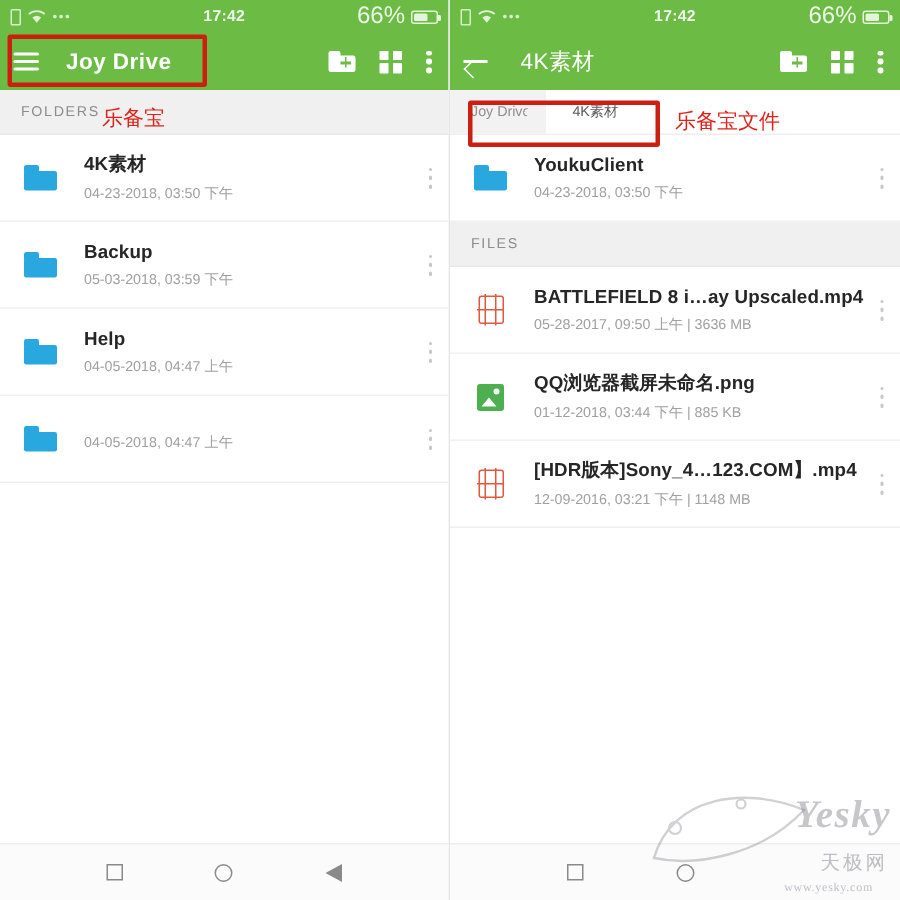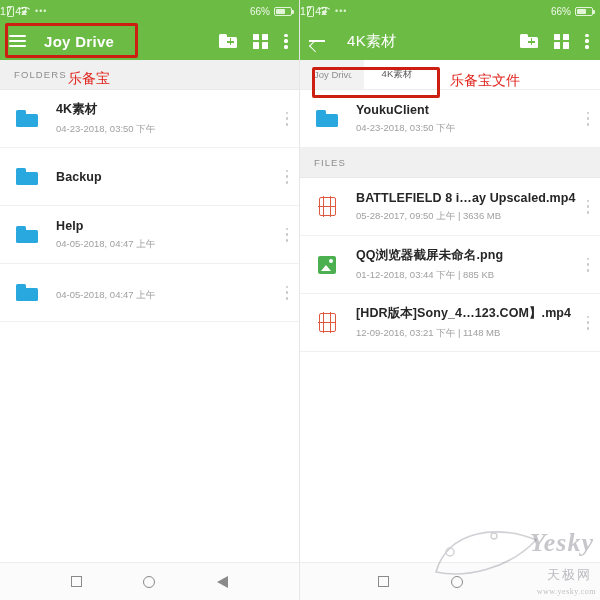--- a/index.html
+++ b/index.html
@@ -14,25 +14,25 @@
            display: flex; flex-direction: column; overflow: hidden; }
   .phone.left { border-right: 1px solid #e6e6e6; }
 
   
   .statusbar {
     height: 22px; background: #6cbb45; color: #ffffff;
     display: flex; align-items: center; padding: 0 7px;
     font-size: 10px; flex: 0 0 22px; position: relative;
   }
   .sb-left { display: flex; align-items: center; gap: 4px; }
-  .sb-center { position: absolute; left: 0; right: 0; 
-               font-size: 10.5px; letter-spacing: .2px; color: #f2fbef; }
+  .sb-center { position: absolute; left: 0; right: 0; text-align: center;
+               font-size: 10.5px; letter-spacing: .2px; color: #f2fbef; font-weight: bold; }
   .sb-right { margin-left: auto; display: flex; align-items: center; gap: 4px;
               position: relative; z-index: 2; }
-  .sb-pct { font-size: 10px; color: #eef9ea; }
+  .sb-pct { font-size: 16px; color: #eef9ea; }
   .sim-ico { width: 7px; height: 11px; border: 1.2px solid #d8f0cd; border-radius: 1px; }
   .dots-ico { letter-spacing: 1px; font-size: 9px; color: #d8f0cd; line-height: 6px; }
   .batt { width: 18px; height: 9px; border: 1.3px solid #e3f5d9; border-radius: 2px;
           position: relative; display: flex; align-items: center; padding: 1px; }
   .batt::after { content: ""; position: absolute; right: -3px; top: 2.5px;
                  width: 2px; height: 4px; background: #e3f5d9; border-radius: 0 1px 1px 0; }
   .batt-fill { height: 100%; width: 66%; background: #e3f5d9; border-radius: 1px; }
 
   
   .appbar {
@@ -150,21 +150,21 @@
   .anno-text { position: absolute; color: #e0221a; font-size: 14px; z-index: 41;
                font-family: "DejaVu Sans", "Liberation Sans", sans-serif; white-space: nowrap; }
 
   
   .wm { position: absolute; z-index: 30; pointer-events: none; color: rgba(120,120,130,.42);
         font-family: Liberation Serif, serif; }
   .wm-big { right: 6px; bottom: 42px; font-size: 26px; font-style: italic;
             letter-spacing: 1px; font-weight: bold; }
   .wm-cn { right: 8px; bottom: 16px; font-size: 13px; letter-spacing: 2px;
            color: rgba(110,110,125,.45); }
-  .wm-url { right: 4px; bottom: 4px; font-size: 8px; color: rgba(120,120,135,.45);
+  .wm-url { right: 18px; bottom: 4px; font-size: 8px; color: rgba(120,120,135,.45);
             letter-spacing: .5px; }
   .wm-swoosh { position: absolute; right: 52px; bottom: 20px; z-index: 29;
                opacity: .35; pointer-events: none; }
 </style>
 </head>
 <body>
 
 <div class="screens">
 
   <div class="phone left">
@@ -244,20 +244,21 @@
       </div>
       <div class="row">
         <div class="row-icon">
           <span class="folder-ico">
               <span class="f-tab"></span>
               <span class="f-body"></span>
             </span>
         </div>
         <div class="row-main">
           <div class="row-title">Backup</div>
+          <div class="row-sub">05-03-2018, 03:59 下午</div>
         </div>
         <div class="row-kebab">
             <i></i>
             <i></i>
             <i></i>
           </div>
       </div>
       <div class="row">
         <div class="row-icon">
           <span class="folder-ico">

